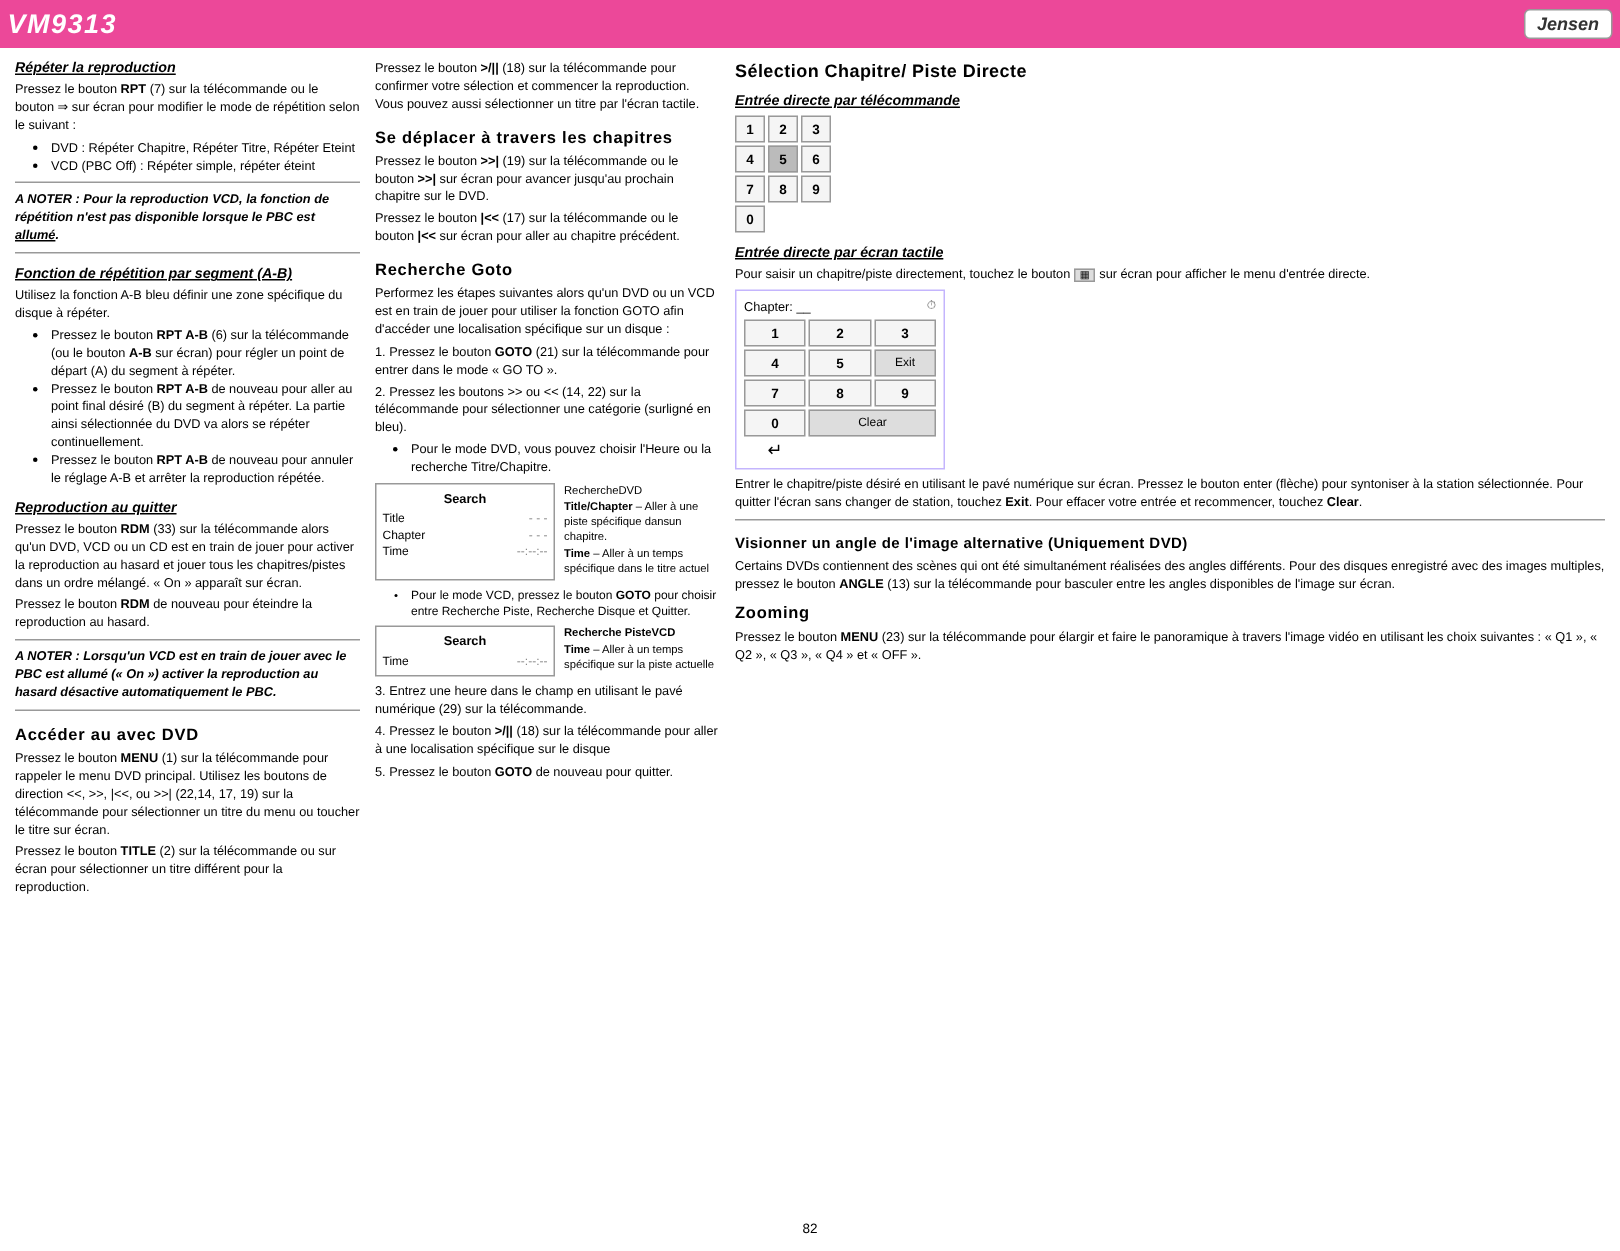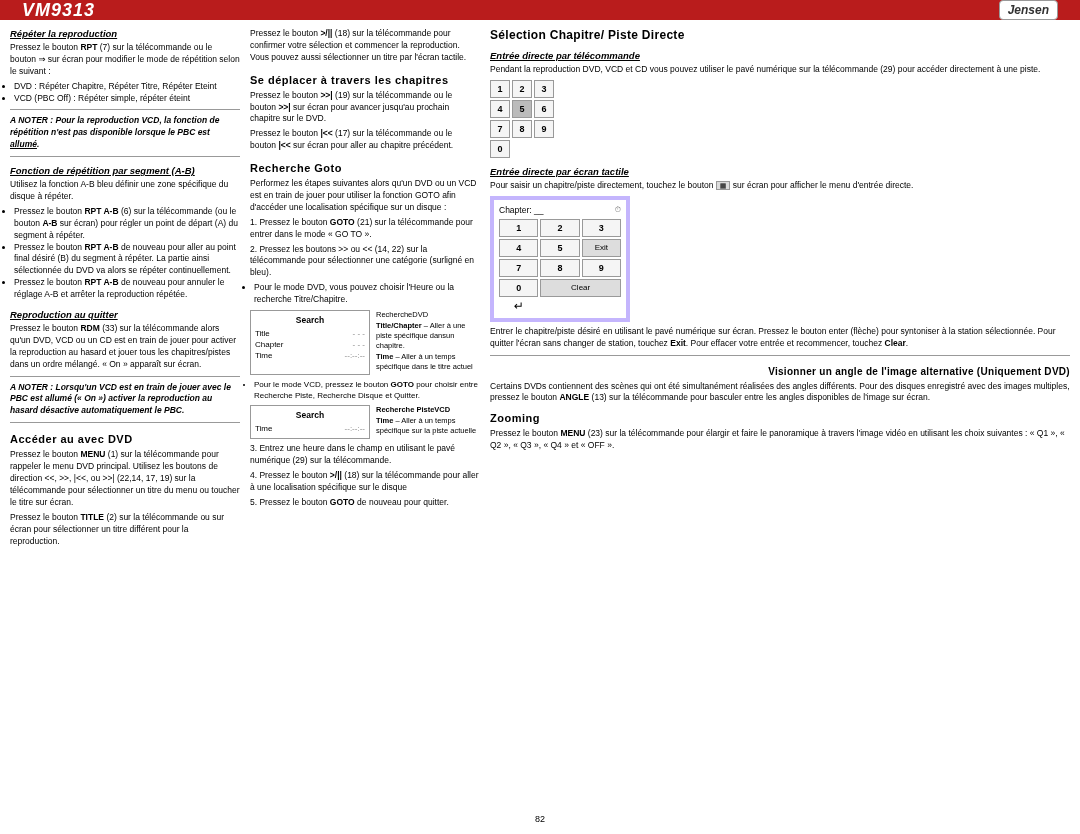--- a/index.html
+++ b/index.html
@@ -8,26 +8,26 @@
       height: 834px;
       background: #fff;
       font-family: Arial, Helvetica, sans-serif;
       font-size: 9px;
       color: #000;
       overflow: hidden;
     }
 
     
     .header {
-      background: #b91c1c;
+      background: #ec4899;
       display: flex;
       justify-content: space-between;
       align-items: center;
-      padding: 4px 22px;
-      height: 20px;
+      padding: 4px 5px;
+      height: 32px;
     }
     .header-title {
       color: #fff;
       font-size: 18px;
       font-weight: bold;
       font-style: italic;
       letter-spacing: 1px;
     }
     .header-logo {
       background: #fff;
@@ -56,21 +56,21 @@
     .section-title {
       font-size: 9.5px;
       font-weight: bold;
       margin-bottom: 3px;
       margin-top: 8px;
       text-decoration: underline;
     }
     .section-title:first-child { margin-top: 0; }
 
     p { font-size: 8.5px; line-height: 1.4; margin-bottom: 3px; }
-    ul { margin-left: 4px; margin-bottom: 3px; }
+    ul { margin-left: 24px; margin-bottom: 3px; }
     li { font-size: 8.5px; line-height: 1.4; }
 
     .italic-bold { font-style: italic; font-weight: bold; }
     .bold { font-weight: bold; }
     .underline { text-decoration: underline; }
 
     hr { border: none; border-top: 0.5px solid #999; margin: 5px 0; }
 
     
     .big-title {
@@ -138,20 +138,21 @@
     <div class="section-title italic-bold">Fonction de répétition par segment (A-B)</div>
     <p>Utilisez la fonction A-B bleu définir une zone spécifique du disque à répéter.</p>
     <ul>
       <li>Pressez le bouton <span class="bold">RPT A-B</span> (6) sur la télécommande (ou le bouton <span class="bold">A-B</span> sur écran) pour régler un point de départ (A) du segment à répéter.</li>
       <li>Pressez le bouton <span class="bold">RPT A-B</span> de nouveau pour aller au point final désiré (B) du segment à répéter. La partie ainsi sélectionnée du DVD va alors se répéter continuellement.</li>
       <li>Pressez le bouton <span class="bold">RPT A-B</span> de nouveau pour annuler le réglage A-B et arrêter la reproduction répétée.</li>
     </ul>
 
     <div class="section-title italic-bold">Reproduction au quitter</div>
     <p>Pressez le bouton <span class="bold">RDM</span> (33) sur la télécommande alors qu'un DVD, VCD ou un CD est en train de jouer pour activer la reproduction au hasard et jouer tous les chapitres/pistes dans un ordre mélangé. « On » apparaît sur écran.</p>
+    <p>Pressez le bouton <span class="bold">RDM</span> de nouveau pour éteindre la reproduction au hasard.</p>
 
     <hr>
 
     <p class="note-italic-bold"><span class="bold">A NOTER : Lorsqu'un VCD est en train de jouer avec le PBC est allumé (« On ») activer la reproduction au hasard désactive automatiquement le PBC.</span></p>
 
     <hr>
 
     <div class="big-title">Accéder au avec DVD</div>
     <p>Pressez le bouton <span class="bold">MENU</span> (1) sur la télécommande pour rappeler le menu DVD principal. Utilisez les boutons de direction &lt;&lt;, &gt;&gt;, |&lt;&lt;, ou &gt;&gt;| (22,14, 17, 19) sur la télécommande pour sélectionner un titre du menu ou toucher le titre sur écran.</p>
     <p>Pressez le bouton <span class="bold">TITLE</span> (2) sur la télécommande ou sur écran pour sélectionner un titre différent pour la reproduction.</p>
@@ -227,41 +228,40 @@
     <p>4. Pressez le bouton <span class="bold">&gt;/||</span> (18) sur la télécommande pour aller à une localisation spécifique sur le disque</p>
     <p>5. Pressez le bouton <span class="bold">GOTO</span> de nouveau pour quitter.</p>
 
   </div>
 
   <div class="col3">
 
     <div class="big-title" style="font-size:12px; letter-spacing:0.3px;">Sélection Chapitre/ Piste Directe</div>
 
     <div class="section-title italic-bold">Entrée directe par télécommande</div>
-    <p>Pendant la reproduction DVD, VCD et CD vous pouvez utiliser le pavé numérique sur la télécommande (29) pour accéder directement à une piste.</p>
 
     <div style="display:flex; gap:10px; margin:4px 0; align-items:flex-start;">
       <div style="display:grid; grid-template-columns: repeat(3, 20px); gap:2px;">
         <div class="ch-btn">1</div>
         <div class="ch-btn">2</div>
         <div class="ch-btn">3</div>
         <div class="ch-btn">4</div>
         <div class="ch-btn" style="background:#bbb;">5</div>
         <div class="ch-btn">6</div>
         <div class="ch-btn">7</div>
         <div class="ch-btn">8</div>
         <div class="ch-btn">9</div>
         <div class="ch-btn">0</div>
       </div>
     </div>
 
     <div class="section-title italic-bold">Entrée directe par écran tactile</div>
     <p>Pour saisir un chapitre/piste directement, touchez le bouton <span style="background:#ddd; border:1px solid #999; padding:0 3px; font-size:7px;">▦</span> sur écran pour afficher le menu d'entrée directe.</p>
 
-    <div style="border:4px solid #c4b5fd; padding:5px; width:140px; margin:4px 0; font-size:8px;">
+    <div style="border:1px solid #c4b5fd; padding:5px; width:140px; margin:4px 0; font-size:8px;">
       <div style="display:flex; justify-content:space-between; align-items:center; margin-bottom:4px; font-size:8.5px;">
         <span>Chapter: __</span>
         <span style="font-size:8px; color:#666;">⏱</span>
       </div>
       <div style="display:grid; grid-template-columns: repeat(3, 1fr); gap:2px;">
         <div class="ch-btn">1</div>
         <div class="ch-btn">2</div>
         <div class="ch-btn">3</div>
         <div class="ch-btn">4</div>
         <div class="ch-btn">5</div>
@@ -273,21 +273,21 @@
         <div class="ch-btn">0</div>
         <div class="ch-btn clear" style="grid-column: span 2;">Clear</div>
         <div style="display:flex; align-items:center; justify-content:center; font-size:12px;">↵</div>
       </div>
     </div>
 
     <p>Entrer le chapitre/piste désiré en utilisant le pavé numérique sur écran. Pressez le bouton enter (flèche) pour syntoniser à la station sélectionnée. Pour quitter l'écran sans changer de station, touchez <span class="bold">Exit</span>. Pour effacer votre entrée et recommencer, touchez <span class="bold">Clear</span>.</p>
 
     <hr>
 
-    <div class="big-title" style="font-size:10px; letter-spacing:0.3px;text-align:right;">Visionner un angle de l'image alternative (Uniquement DVD)</div>
+    <div class="big-title" style="font-size:10px; letter-spacing:0.3px;">Visionner un angle de l'image alternative (Uniquement DVD)</div>
     <p>Certains DVDs contiennent des scènes qui ont été simultanément réalisées des angles différents. Pour des disques enregistré avec des images multiples, pressez le bouton <span class="bold">ANGLE</span> (13) sur la télécommande pour basculer entre les angles disponibles de l'image sur écran.</p>
 
     <div class="big-title" style="font-size:11px; margin-top:8px;">Zooming</div>
     <p>Pressez le bouton <span class="bold">MENU</span> (23) sur la télécommande pour élargir et faire le panoramique à travers l'image vidéo en utilisant les choix suivantes : « Q1 », « Q2 », « Q3 », « Q4 » et « OFF ».</p>
 
   </div>
 
 </div>
 
 <div style="text-align:center; font-size:9px; margin-top:-10px; position:absolute; bottom:10px; left:0; right:0;">

